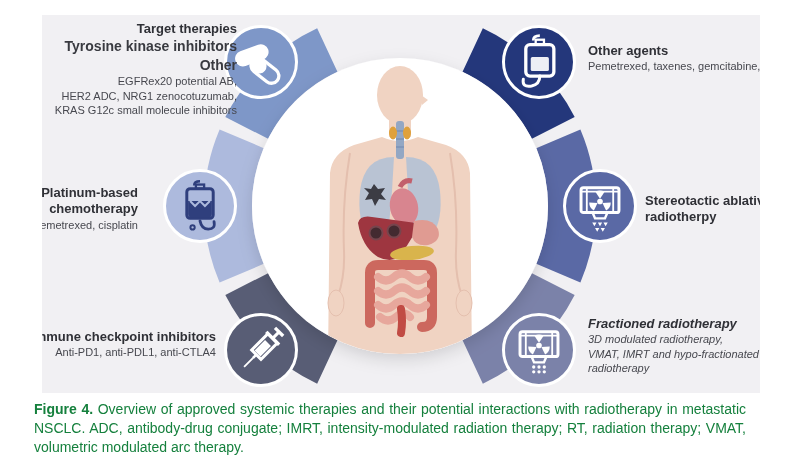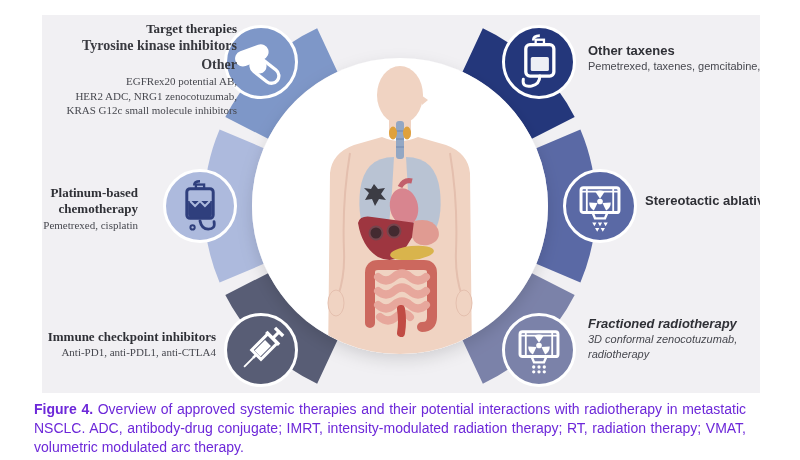--- a/index.html
+++ b/index.html
@@ -6,27 +6,27 @@
   .page{position:relative;width:800px;height:460px;background:#ffffff;overflow:hidden;
         font-family:"Liberation Sans","DejaVu Sans",sans-serif;}
   .figure-panel{position:absolute;left:42px;top:15px;width:718px;height:378px;
         background:#f1f0f3;overflow:hidden;}
   .ring-svg{position:absolute;left:0;top:0;}
   .seg-icon{position:absolute;width:74px;height:74px;border-radius:50%;
         border:3px solid #ffffff;box-sizing:border-box;display:flex;
         align-items:center;justify-content:center;}
   .seg-icon svg{width:66px;height:66px;display:block;}
   .txt{position:absolute;}
-  .txt.right{text-align:right;font-family:Liberation Serif, serif;}
+  .txt.right{text-align:right;}
   .txt.left{text-align:left;}
   .t1{font-size:13px;font-weight:700;color:#2f3036;line-height:1.26;}
   .t2{font-size:14px;font-weight:700;color:#393a40;line-height:1.32;}
   .t3{font-size:11px;font-weight:400;color:#47484f;line-height:1.32;}
   .caption{position:absolute;left:34px;top:400px;width:712px;
-        font-size:14px;line-height:19px;color:#6d28d9;text-align:justify;}
+        font-size:14px;line-height:19px;color:#15803d;text-align:justify;}
   .caption .cap-label{font-weight:700;}
   .glyph-navy{stroke:#2f3f7d;}
 </style>
 </head>
 <body>
 
 <div class="page">
   <div class="figure-panel">
 
     <svg class="ring-svg" width="718" height="378" viewBox="0 0 718 378">
@@ -176,42 +176,44 @@
     <div class="txt right" style="right:523px;top:6px;width:230px;">
       <div class="t1">Target therapies</div>
       <div class="t2">Tyrosine kinase inhibitors</div>
       <div class="t2">Other</div>
       <div class="t3">EGFRex20 potential AB,</div>
       <div class="t3">HER2 ADC, NRG1 zenocotuzumab,</div>
       <div class="t3">KRAS G12c small molecule inhibitors</div>
     </div>
 
     <div class="txt left" style="left:546px;top:28px;width:200px;">
-      <div class="t1">Other taxenes</div>
+      <div class="t1">Other agents</div>
       <div class="t3">Pemetrexed, taxenes, gemcitabine,</div>
     </div>
 
     <div class="txt right" style="right:622px;top:170px;width:112px;">
       <div class="t1">Platinum-based</div>
       <div class="t1">chemotherapy</div>
       <div class="t3">Pemetrexed, cisplatin</div>
     </div>
 
     <div class="txt left" style="left:603px;top:178px;width:130px;">
       <div class="t1">Stereotactic ablative</div>
+      <div class="t1">radiotherpy</div>
     </div>
 
     <div class="txt right" style="right:544px;top:314px;width:200px;">
       <div class="t1">Immune checkpoint inhibitors</div>
       <div class="t3">Anti-PD1, anti-PDL1, anti-CTLA4</div>
     </div>
 
     <div class="txt left" style="left:546px;top:301px;width:210px;font-style:italic;">
       <div class="t1">Fractioned radiotherapy</div>
-      <div class="t3">3D conformal zenocotuzumab,</div>
+      <div class="t3">3D modulated radiotherapy,</div>
+      <div class="t3">VMAT, IMRT and hypo-fractionated</div>
       <div class="t3">radiotherapy</div>
     </div>
   </div>
 
   <div class="caption">
     <span class="cap-label">Figure 4.</span>
     <span>Overview of approved systemic therapies and their potential interactions with radiotherapy in metastatic NSCLC. ADC, antibody-drug conjugate; IMRT, intensity-modulated radiation therapy; RT, radiation therapy; VMAT, volumetric modulated arc therapy.</span>
   </div>
 </div>
 

